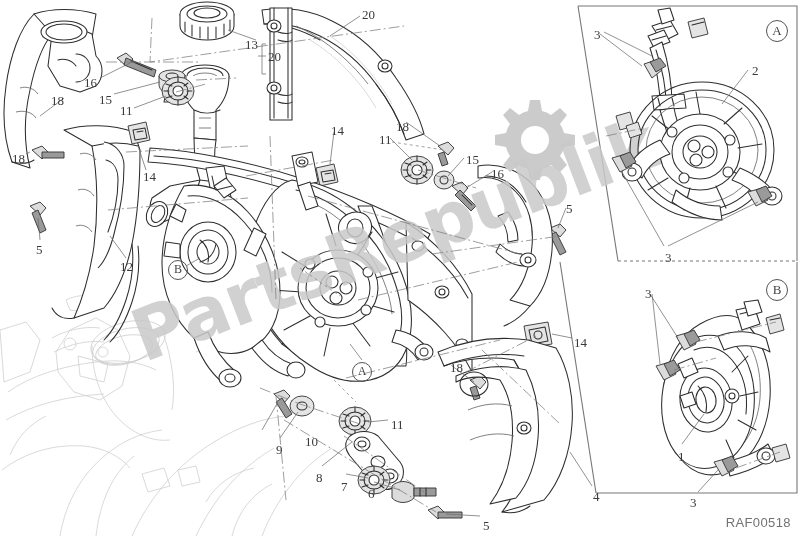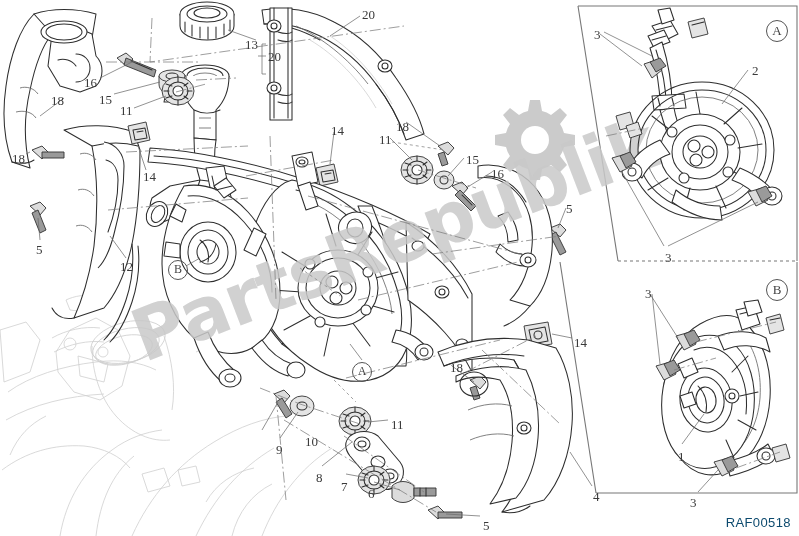--- a/index.html
+++ b/index.html
@@ -43,21 +43,21 @@
   #panelB-layer{z-index:6;}
   #leader-layer{z-index:7;}
 
   
   .num{position:absolute;z-index:9;color:#3a3a3a;
        font-family:"Liberation Serif", serif;font-size:13px;
        line-height:13px;white-space:nowrap;}
 
   #code{position:absolute;right:8px;bottom:6px;z-index:10;
         font-family:"Liberation Sans", sans-serif;
-        font-size:13px;color:#0c4a6e;letter-spacing:.4px;}
+        font-size:13px;color:#737373;letter-spacing:.4px;}
 
   
   .st-dark{fill:none;stroke:#2e2e2e;stroke-width:1.05;
            stroke-linecap:round;stroke-linejoin:round;}
   .st-dark-f{fill:#ffffff;stroke:#2e2e2e;stroke-width:1.05;
              stroke-linejoin:round;}
   .st-med{fill:none;stroke:#6a6a6a;stroke-width:.85;}
   .st-light{fill:none;stroke:#cfcfcf;stroke-width:.8;}
   .st-lead{fill:none;stroke:#6d6d6d;stroke-width:.75;}
   .st-dashdot{fill:none;stroke:#7d7d7d;stroke-width:.75;

